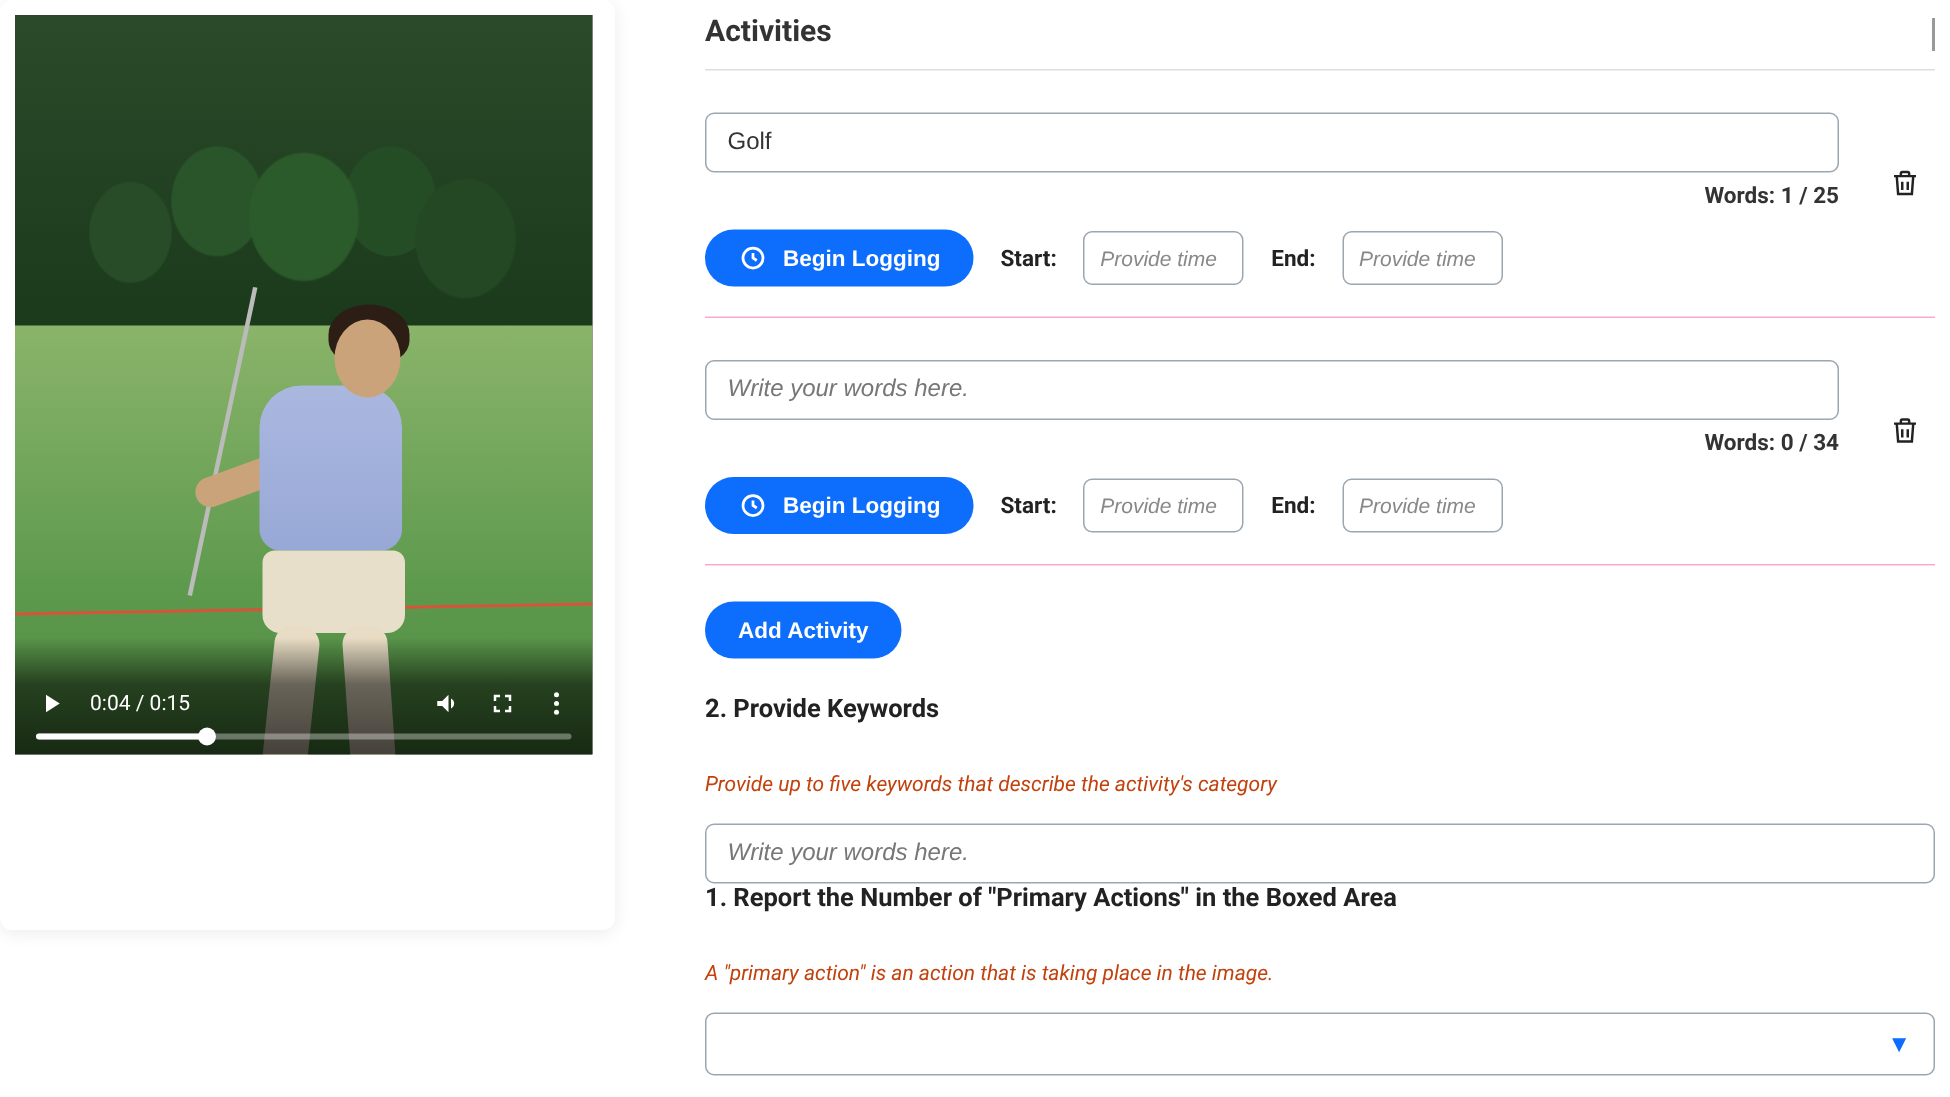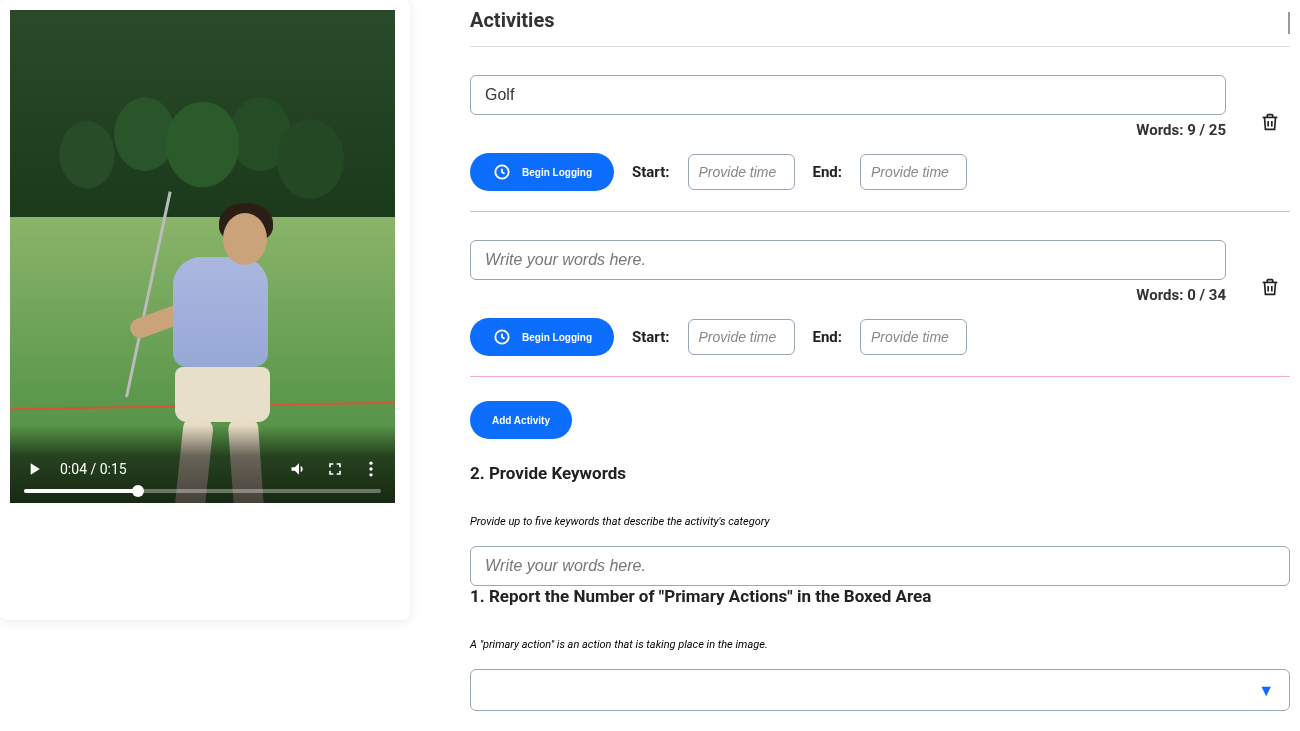--- a/index.html
+++ b/index.html
@@ -190,21 +190,21 @@
   margin-top: 14px;
 }
 .btn {
   background:#0d6efd;
   color:#fff;
   border: none;
   height: 38px;
   padding: 0 22px;
   border-radius: 22px;
   font-weight:700;
-  font-size:10px;
+  font-size:15px;
   display:inline-flex; align-items:center; gap:10px;
   cursor:pointer;
 }
 .btn.small { height:38px; }
 .lbl { font-weight:700; color:#222; font-size:15px; }
 .time-input {
   height: 36px; width: 107px;
   border: 1px solid #9aa6b2; border-radius: 6px;
   padding: 0 10px; font-size:14px; color:#333;
 }
@@ -215,21 +215,21 @@
   color:#222;
 }
 .trash svg { width:22px; height:22px; }
 
 .add-activity-row { padding: 24px 0 24px 0; }
 
 .q-title {
   font-size:17px; font-weight:700; color:#222; margin-bottom:4px;
 }
 .q-desc {
-  font-style: italic; color:#000000; font-size:11px; margin-bottom: 18px; margin-top: 32px;
+  font-style: italic; color:#c2410c; font-size:14px; margin-bottom: 18px; margin-top: 32px;
 }
 
 .keywords-block .word-meta { margin-bottom: 20px; }
 
 .select-wrap {
   position:relative;
   width:100%;
 }
 .select {
   width:100%;
@@ -311,21 +311,21 @@
 <div class="right-panel">
 
   <div class="title-bar">
     <div class="section-title">Activities</div>
     <div class="vbar"></div>
   </div>
 
   <div class="activity-block">
     <div class="activity-main">
       <input class="text-input" value="Golf" style="">
-      <div class="word-meta">Words: 9 / 25</div>
+      <div class="word-meta">Words: 1 / 25</div>
       <div class="row-controls">
         <button class="btn small">
           <span class="icon">
             <svg viewBox="0 0 24 24" fill="none" stroke="#fff" stroke-width="2.2">
                 <circle cx="12" cy="12" r="8"></circle>
                 <path d="M12 8v4l3 2"></path>
               </svg>
           </span>
           <span>Begin Logging</span>
         </button>

